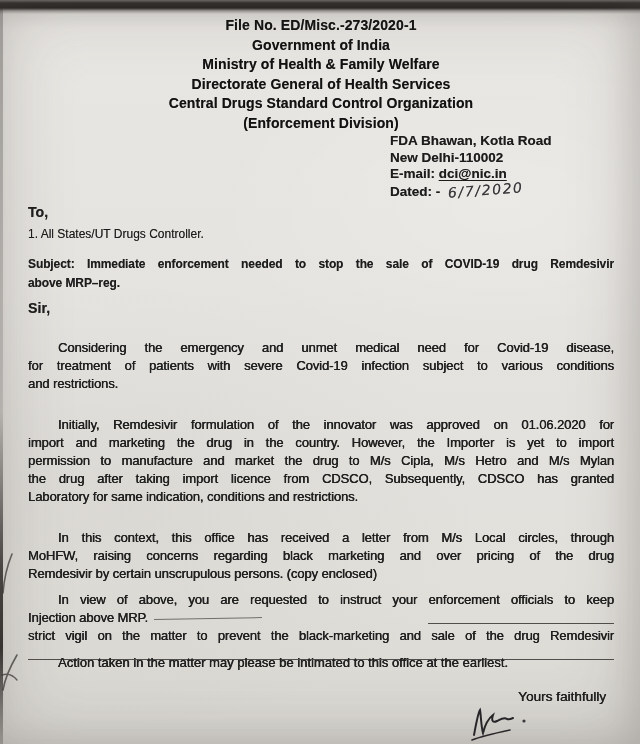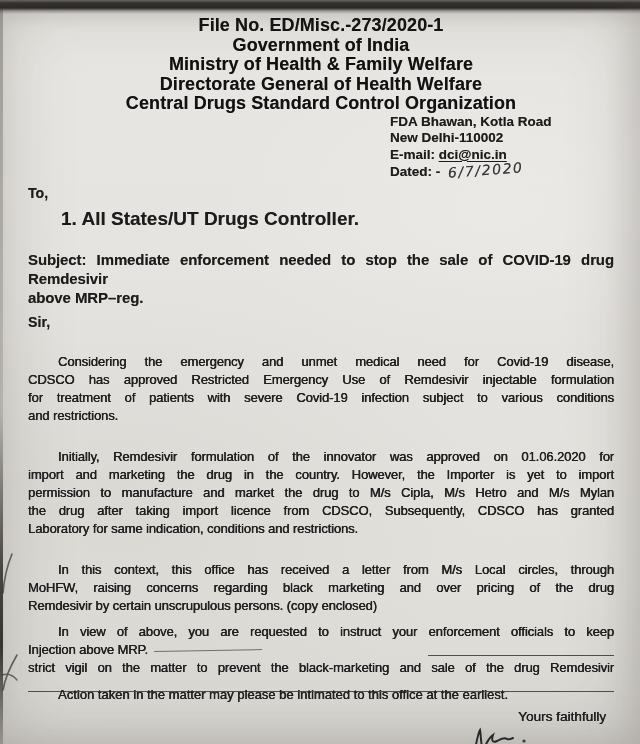--- a/index.html
+++ b/index.html
@@ -17,42 +17,42 @@
     box-shadow:inset 0 0 70px rgba(80,76,70,.26), inset -10px 0 28px rgba(90,86,80,.12);
   }
   .scan-top{position:absolute;top:0;left:0;right:0;height:14px;
     background:linear-gradient(to bottom,#6f6d6b 0,#2e2c2a 3px,#262422 8px,#a7a5a2 11px,rgba(167,165,162,0) 14px);}
   .scan-left{position:absolute;top:8px;bottom:0;left:0;width:3px;
     background:linear-gradient(to bottom,rgba(40,38,36,.30) 0%,rgba(40,38,36,.14) 55%,rgba(22,20,18,.75) 76%,rgba(22,20,18,.85) 87%,rgba(40,38,36,.25) 100%);}
   .pen-mark{position:absolute;opacity:.75;}
   .letter{position:absolute;inset:0;padding:11px 26px 0 28px;
     text-shadow:0 0 .45px rgba(25,25,25,.55);}
   .center{text-align:center;font-weight:700;color:#121212;}
-  .hdr{font-size:18px;line-height:19.5px;letter-spacing:.1px;margin-top:5px;}
+  .hdr{font-size:14px;line-height:19.5px;letter-spacing:.1px;margin-top:5px;}
   .addr{margin-left:362px;font-size:13.5px;line-height:16.5px;font-weight:700;}
   .email-u{text-decoration:underline;text-decoration-thickness:1.4px;text-underline-offset:2px;}
   .hand{display:inline-block;font-family:"DejaVu Sans",sans-serif;font-style:italic;
     font-size:14px;letter-spacing:1.6px;color:#38363a;transform:rotate(-4deg) translateY(-1px);
     font-weight:400;margin-left:8px;}
   .to{margin-top:4px;font-size:14.2px;font-weight:700;}
-  .recipient{margin-top:7px;margin-left:33px;font-size:19px;font-weight:700;}
-  .subject{margin-top:20px;font-size:15px;font-weight:700;line-height:19px;letter-spacing:-.15px;}
+  .recipient{margin-top:7px;font-size:12px;font-weight:400;}
+  .subject{margin-top:14px;font-size:12px;font-weight:700;line-height:19px;letter-spacing:-.15px;}
   .sir{margin-top:7px;font-size:14.2px;font-weight:700;}
   .body-line{font-size:13px;line-height:18px;color:#1f1f1f;
     text-shadow:.35px 0 0 #2a2a2a, 0 0 .4px rgba(25,25,25,.5);}
   .jl{text-align:justify;text-align-last:justify;letter-spacing:-.1px;}
   .ll{text-align:left;letter-spacing:-.1px;}
   .ind{padding-left:30px;}
   .p{margin-top:23px;}
   .p4{margin-top:8px;}
   .pen-underline{border-bottom:1.4px solid rgba(45,43,41,.8);padding-bottom:16px;margin-top:44px;}
   .pen-trail{display:inline-block;width:108px;border-bottom:1.5px solid rgba(55,53,50,.65);
     transform:translateY(-3px) rotate(-1deg);margin-left:6px;}
   .p5{margin-top:9px;white-space:nowrap;}
-  .valediction{margin-top:4px;text-align:right;padding-right:8px;font-size:13.6px;}
+  .valediction{margin-top:16px;text-align:right;padding-right:8px;font-size:13.6px;}
   .sig-space{position:relative;height:37px;}
   .sig{position:absolute;right:84px;top:1px;}
   .closing-names{text-align:left;padding-right:6px;font-size:13.8px;font-weight:700;line-height:17px;color:#151515;}
   .closing-row{display:flex;justify-content:space-between;align-items:flex-end;}
   .encl{font-size:13.8px;font-weight:700;transform:translateY(13px);color:#151515;}
 </style>
 </head>
 <body>
 
 <div class="page">
@@ -67,22 +67,23 @@
     <path d="M17 5 C10 17 5 28 3 40" stroke="#3a3836" stroke-width="1.6" fill="none" stroke-linecap="round"></path>
     <path d="M2 25 C8 23 13 25 17 30" stroke="#3a3836" stroke-width="1.4" fill="none" stroke-linecap="round"></path>
   </svg>
 
   <div class="letter">
 
     <div class="center hdr">
       <div>File No. ED/Misc.-273/2020-1</div>
       <div>Government of India</div>
       <div>Ministry of Health &amp; Family Welfare</div>
-      <div>Directorate General of Health Welfare</div>
+      <div>Directorate General of Health Services</div>
       <div>Central Drugs Standard Control Organization</div>
+      <div>(Enforcement Division)</div>
     </div>
 
     <div class="addr">
       <div>FDA Bhawan, Kotla Road</div>
       <div>New Delhi-110002</div>
       <div><span>E-mail: </span><span class="email-u">dci@nic.in</span></div>
       <div><span>Dated: -</span><span class="hand">6/7/2020</span></div>
     </div>
 
     <div class="to">To,</div>
@@ -90,21 +91,20 @@
 
     <div class="subject">
       <div class="jl">Subject: Immediate enforcement needed to stop the sale of COVID-19 drug Remdesivir</div>
       <div class="ll">above MRP–reg.</div>
     </div>
 
     <div class="sir">Sir,</div>
 
     <div class="p">
       <div class="body-line jl ind">Considering the emergency and unmet medical need for Covid-19 disease,</div>
-      <div class="body-line jl">CDSCO has approved Restricted Emergency Use of Remdesivir injectable formulation</div>
       <div class="body-line jl">for treatment of patients with severe Covid-19 infection subject to various conditions</div>
       <div class="body-line ll">and restrictions.</div>
     </div>
 
     <div class="p">
       <div class="body-line jl ind">Initially, Remdesivir formulation of the innovator was approved on 01.06.2020 for</div>
       <div class="body-line jl">import and marketing the drug in the country. However, the Importer is yet to import</div>
       <div class="body-line jl">permission to manufacture and market the drug to M/s Cipla, M/s Hetro and M/s Mylan</div>
       <div class="body-line jl">the drug after taking import licence from CDSCO, Subsequently, CDSCO has granted</div>
       <div class="body-line ll">Laboratory for same indication, conditions and restrictions.</div>

